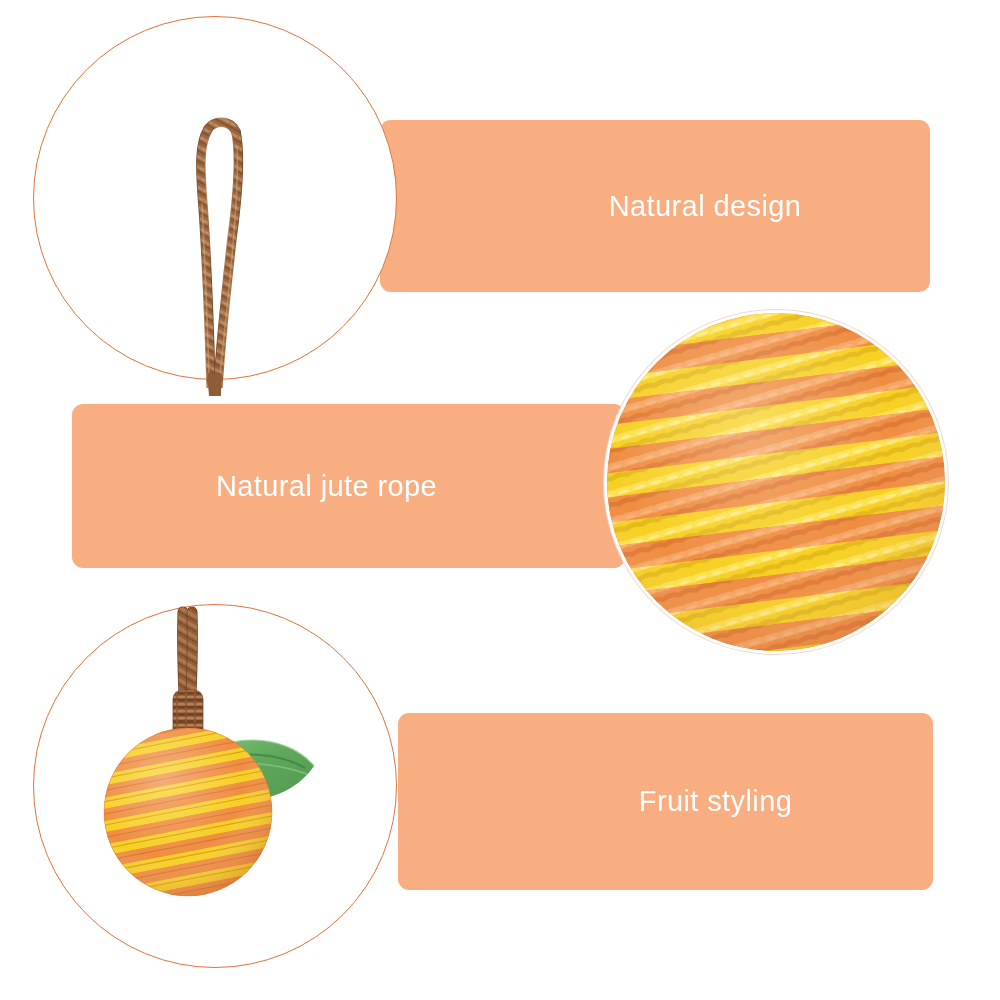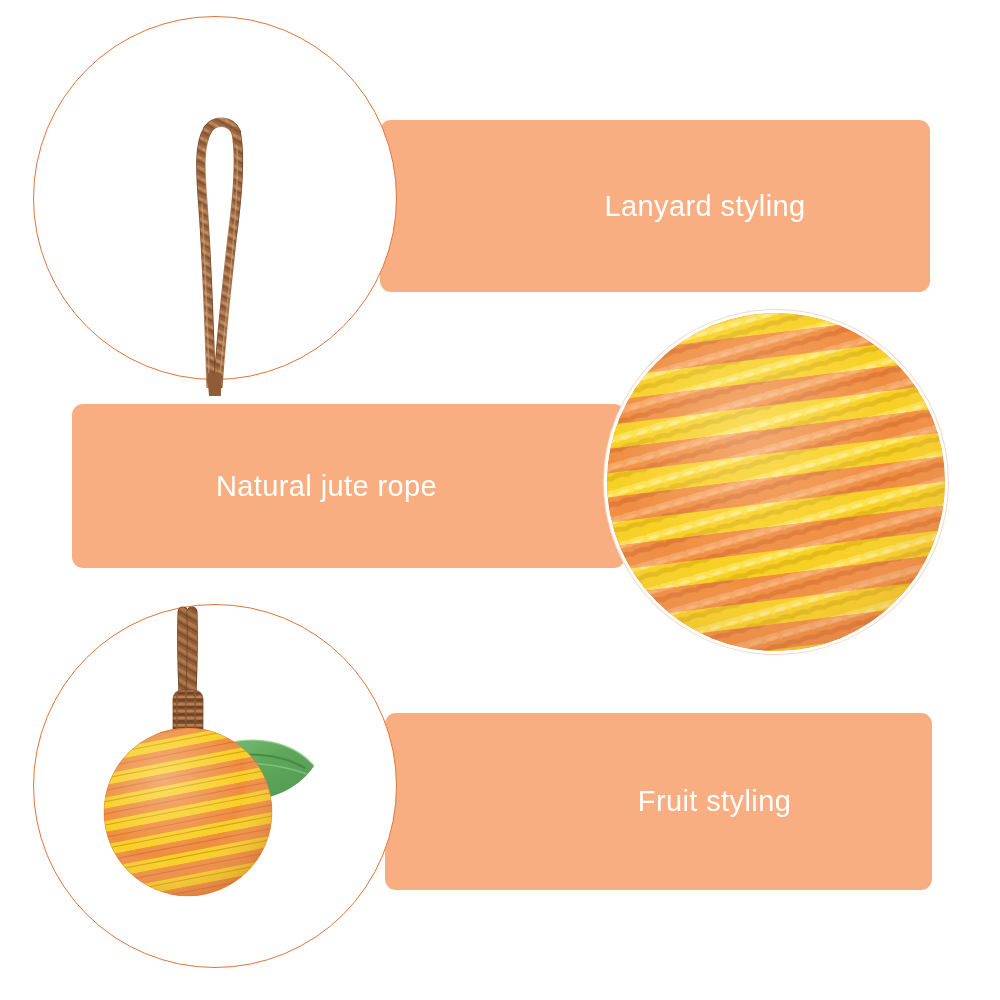--- a/index.html
+++ b/index.html
@@ -28,21 +28,21 @@
   .banner-label {
     color: #ffffff;
     font-size: 29px;
     font-weight: 400;
     letter-spacing: 0.4px;
     white-space: nowrap;
     font-family: "Liberation Sans", sans-serif;
   }
   #banner-1 { left: 380px; top: 120px;  width: 550px; height: 172px; }
   #banner-2 { left: 72px;  top: 404px;  width: 553px; height: 164px; }
-  #banner-3 { left: 385px; top: 713px;  width: 535px; height: 177px; padding-left: 12px; }
+  #banner-3 { left: 398px; top: 713px;  width: 535px; height: 177px; }
   
   #banner-1 .banner-label { transform: translateX(50px); }
   #banner-2 .banner-label { transform: translateX(-22px); }
   #banner-3 .banner-label { transform: translateX(50px); }
   #circle-lanyard { left: 33px;  top: 16px;  width: 364px; height: 364px; }
   #circle-fruit   { left: 33px;  top: 604px; width: 364px; height: 364px; }
 
   
   .circle-mask {
     position: absolute;
@@ -72,21 +72,21 @@
     box-shadow: 0 0 0 3px #ffffff, 0 0 0 4px #f2d9c8;
   }
   #circle-rope svg { display: block; }
 </style>
 </head>
 <body>
 
 <div id="page">
 
   <div class="banner" id="banner-1">
-    <span class="banner-label">Lanyard styling</span>
+    <span class="banner-label">Natural design</span>
   </div>
 
   <div class="banner" id="banner-2">
     <span class="banner-label">Natural jute rope</span>
   </div>
 
   <div class="banner" id="banner-3">
     <span class="banner-label">Fruit styling</span>
   </div>
 

